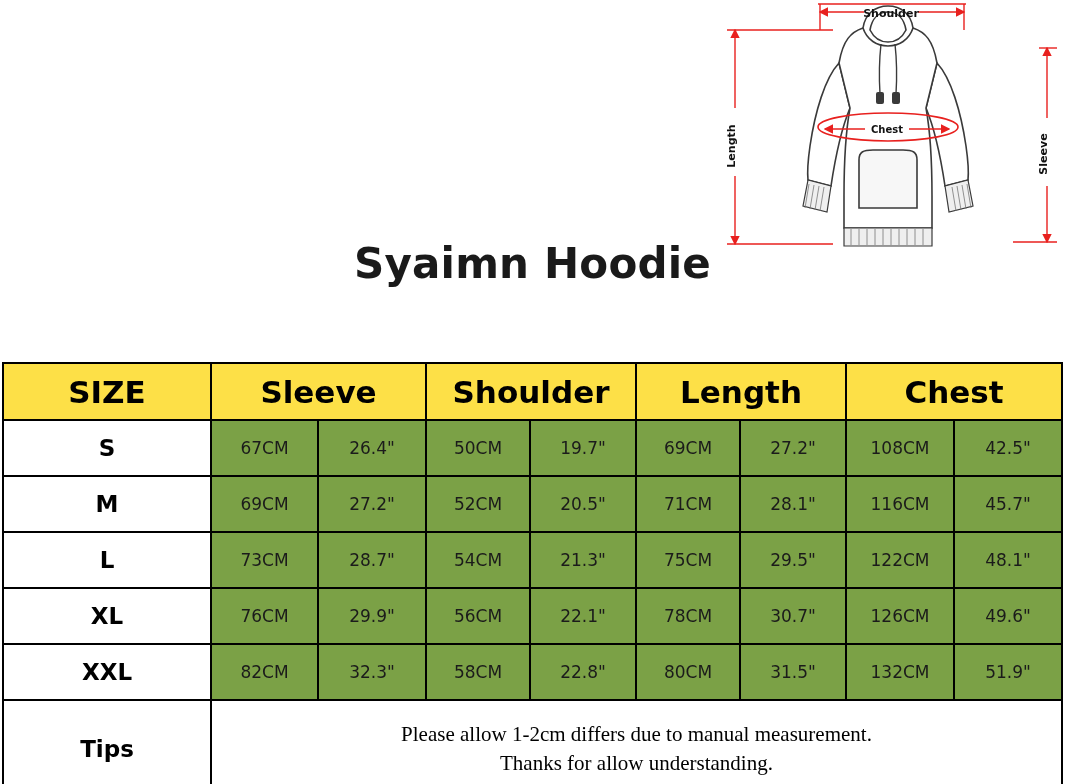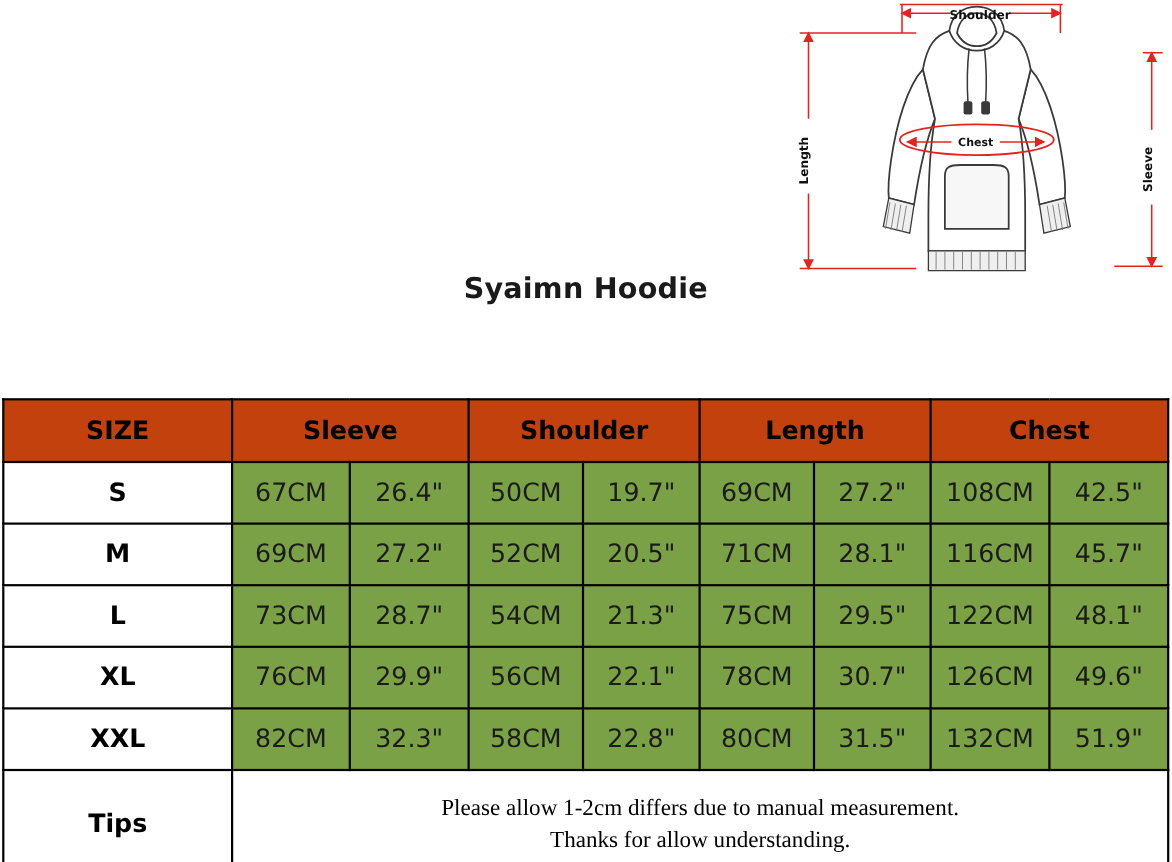--- a/index.html
+++ b/index.html
@@ -30,21 +30,21 @@
   .titles {
     position: absolute;
     top: 243px;
     left: 0;
     width: 1065px;
     text-align: center;
   }
   .title-line {
     font-family: "DejaVu Sans", sans-serif;
     font-weight: bold;
-    font-size: 26px;
+    font-size: 42px;
     line-height: 41px;
     letter-spacing: 0.2px;
     color: #1a1a1a;
   }
 
   
   .table-wrap {
     position: absolute;
     top: 362px;
     left: 2px;
@@ -57,38 +57,38 @@
   }
   table.size-table td, table.size-table th {
     border: 2px solid #000000;
     text-align: center;
     vertical-align: middle;
     padding: 0;
   }
   .hdr-row td {
     height: 55px;
     font-weight: bold;
-    font-size: 23px;
-    background: #c2410c;
+    font-size: 31px;
+    background: #fde047;
     font-family: "DejaVu Sans", sans-serif;
   }
   .data-row td {
     height: 54px;
     font-size: 17px;
     font-family: "DejaVu Sans", sans-serif;
   }
   .data-row td.size-cell {
     font-weight: bold;
     font-size: 23px;
     background: #ffffff;
   }
   .data-row td.val {
     background: #7ba146;
     color: #1b1b1b;
-    font-size: 23px;
+    font-size: 17px;
   }
   .tips-row td {
     height: 88px;
   }
   .tips-row td.size-cell {
     font-weight: bold;
     font-size: 23px;
     background: #ffffff;
   }
   .tips-row td.tips-text {

